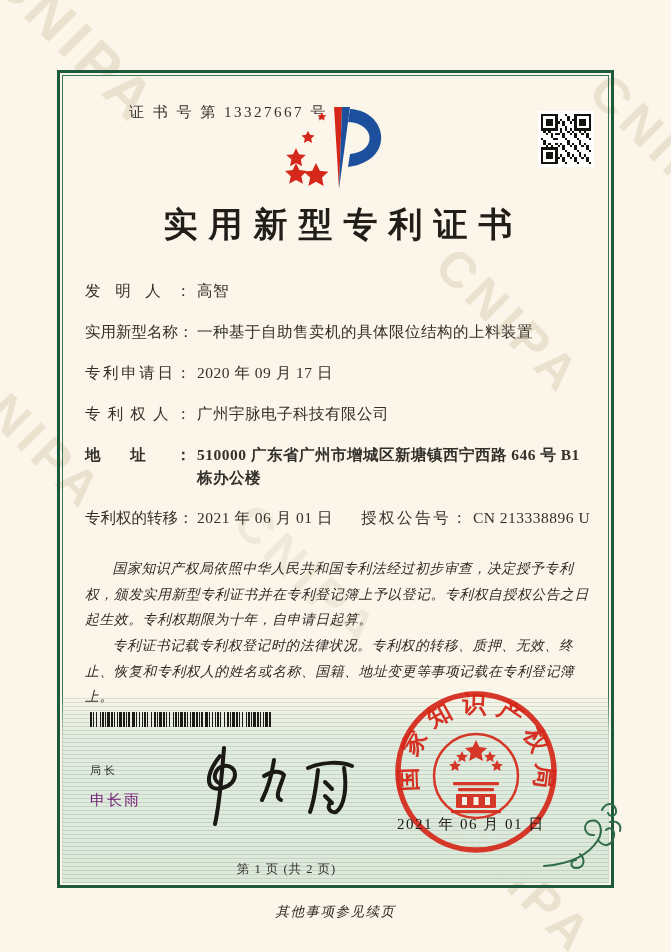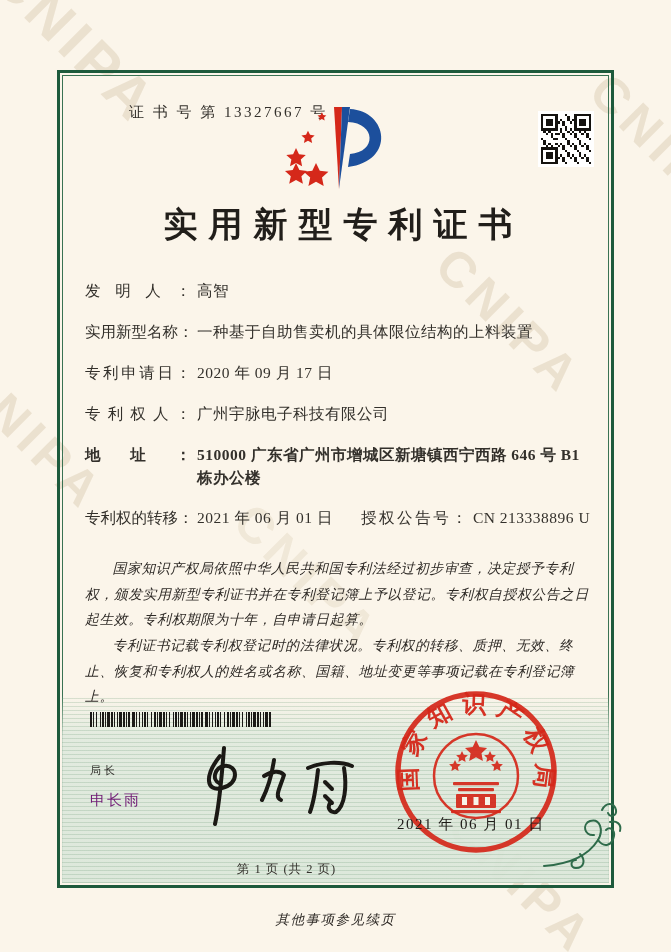--- a/index.html
+++ b/index.html
@@ -66,21 +66,21 @@
   #signature { left:182px; top:742px; width:190px; height:88px; }
 
   
   #seal { left:392px; top:688px; width:168px; height:168px; }
   #seal-date { left:397px; top:815px; width:170px; font-size:15px; letter-spacing:1.5px;
                color:#1d1a17; z-index:3; }
 
   #page-info { left:0; top:861px; width:543px; text-align:center; font-size:12.5px;
                letter-spacing:1px; color:#33302b;margin-left:15px; }
   #continuation { left:0; top:903px; width:671px; text-align:center; font-size:13.5px;
-                  font-style:italic; letter-spacing:1.5px; color:#2e2a26;margin-top:8px; }
+                  font-style:italic; letter-spacing:1.5px; color:#2e2a26; }
 
   #corner-ornament { left:540px; top:788px; width:86px; height:86px; z-index:2; }
 </style>
 </head>
 <body>
 
 <div id="page">
 
   <span class="wm wm1">CNIPA</span>
   <span class="wm wm2">CNIPA</span>

